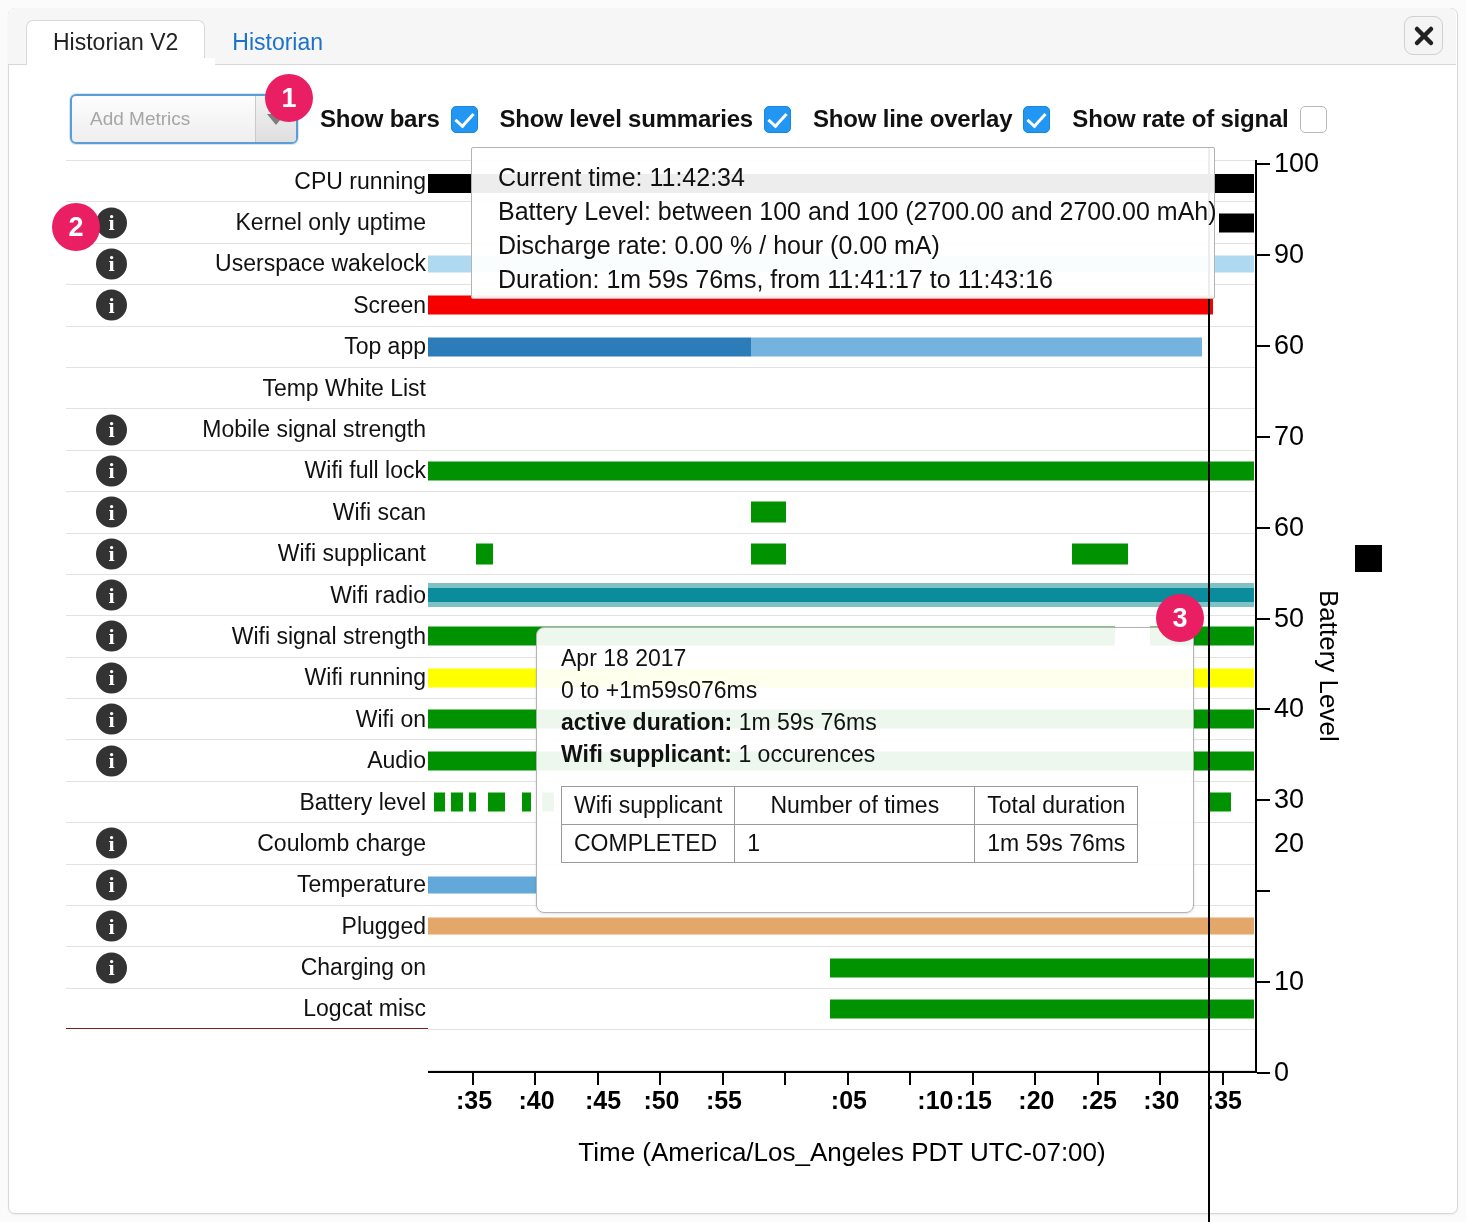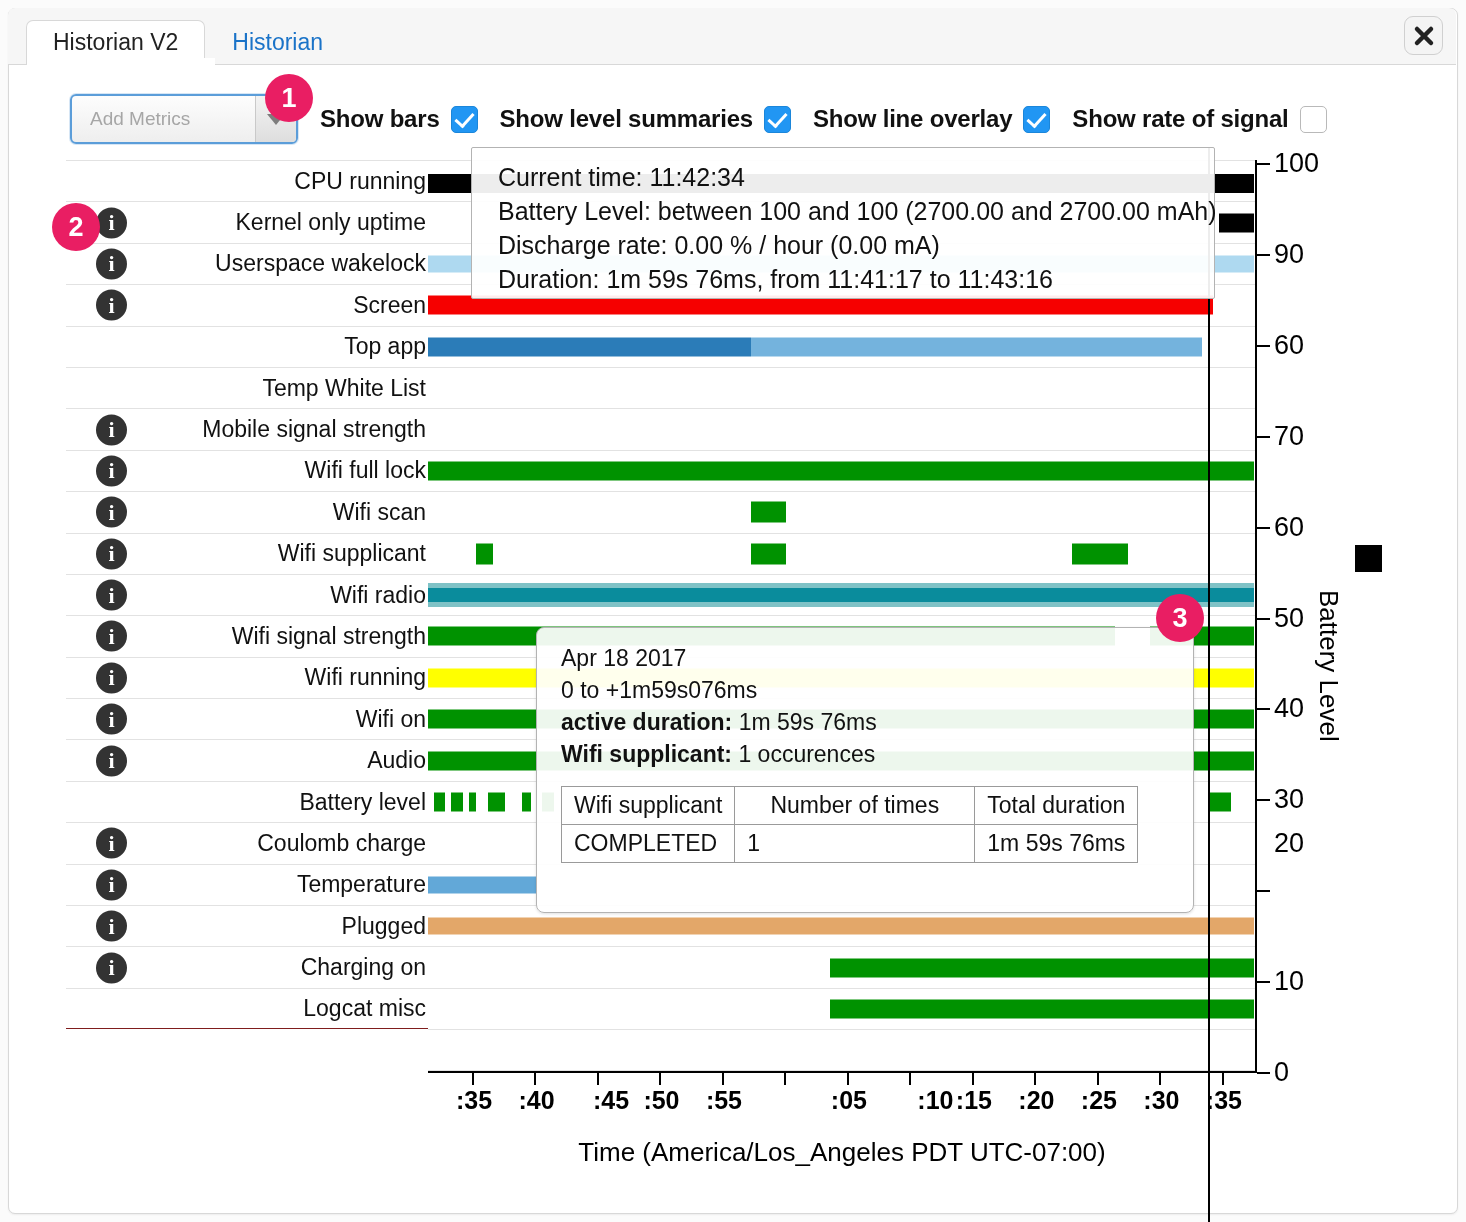--- a/index.html
+++ b/index.html
@@ -411,21 +411,21 @@
         <div class="tick-x" style="position: absolute; left: 909.429px; top: 1073px;"></div>
         <div class="tick-x" style="position: absolute; left: 971.92px; top: 1073px;"></div>
         <div class="tick-x" style="position: absolute; left: 1034.41px; top: 1073px;"></div>
         <div class="tick-x" style="position: absolute; left: 1096.9px; top: 1073px;"></div>
         <div class="tick-x" style="position: absolute; left: 1159.39px; top: 1073px;"></div>
         <div class="tick-x" style="position: absolute; left: 1221.88px; top: 1073px;"></div>
       </div>
     <div class="xticklabels" id="xticklabels">
         <div class="xticklabel" style="left: 45.9955px;">:35</div>
         <div class="xticklabel" style="left: 108.486px;">:40</div>
-        <div class="xticklabel" style="left: 183px;">:45</div>
+        <div class="xticklabel" style="left: 175px;">:45</div>
         <div class="xticklabel" style="left: 233.467px;">:50</div>
         <div class="xticklabel" style="left: 295.958px;">:55</div>
         <div class="xticklabel" style="left: 420.939px;">:05</div>
         <div class="xticklabel" style="left: 483.429px; margin-left: 24px;">:10</div>
         <div class="xticklabel" style="left: 545.92px;">:15</div>
         <div class="xticklabel" style="left: 608.411px;">:20</div>
         <div class="xticklabel" style="left: 670.901px;">:25</div>
         <div class="xticklabel" style="left: 733.392px;">:30</div>
         <div class="xticklabel" style="left: 795.882px;">:35</div>
       </div>

